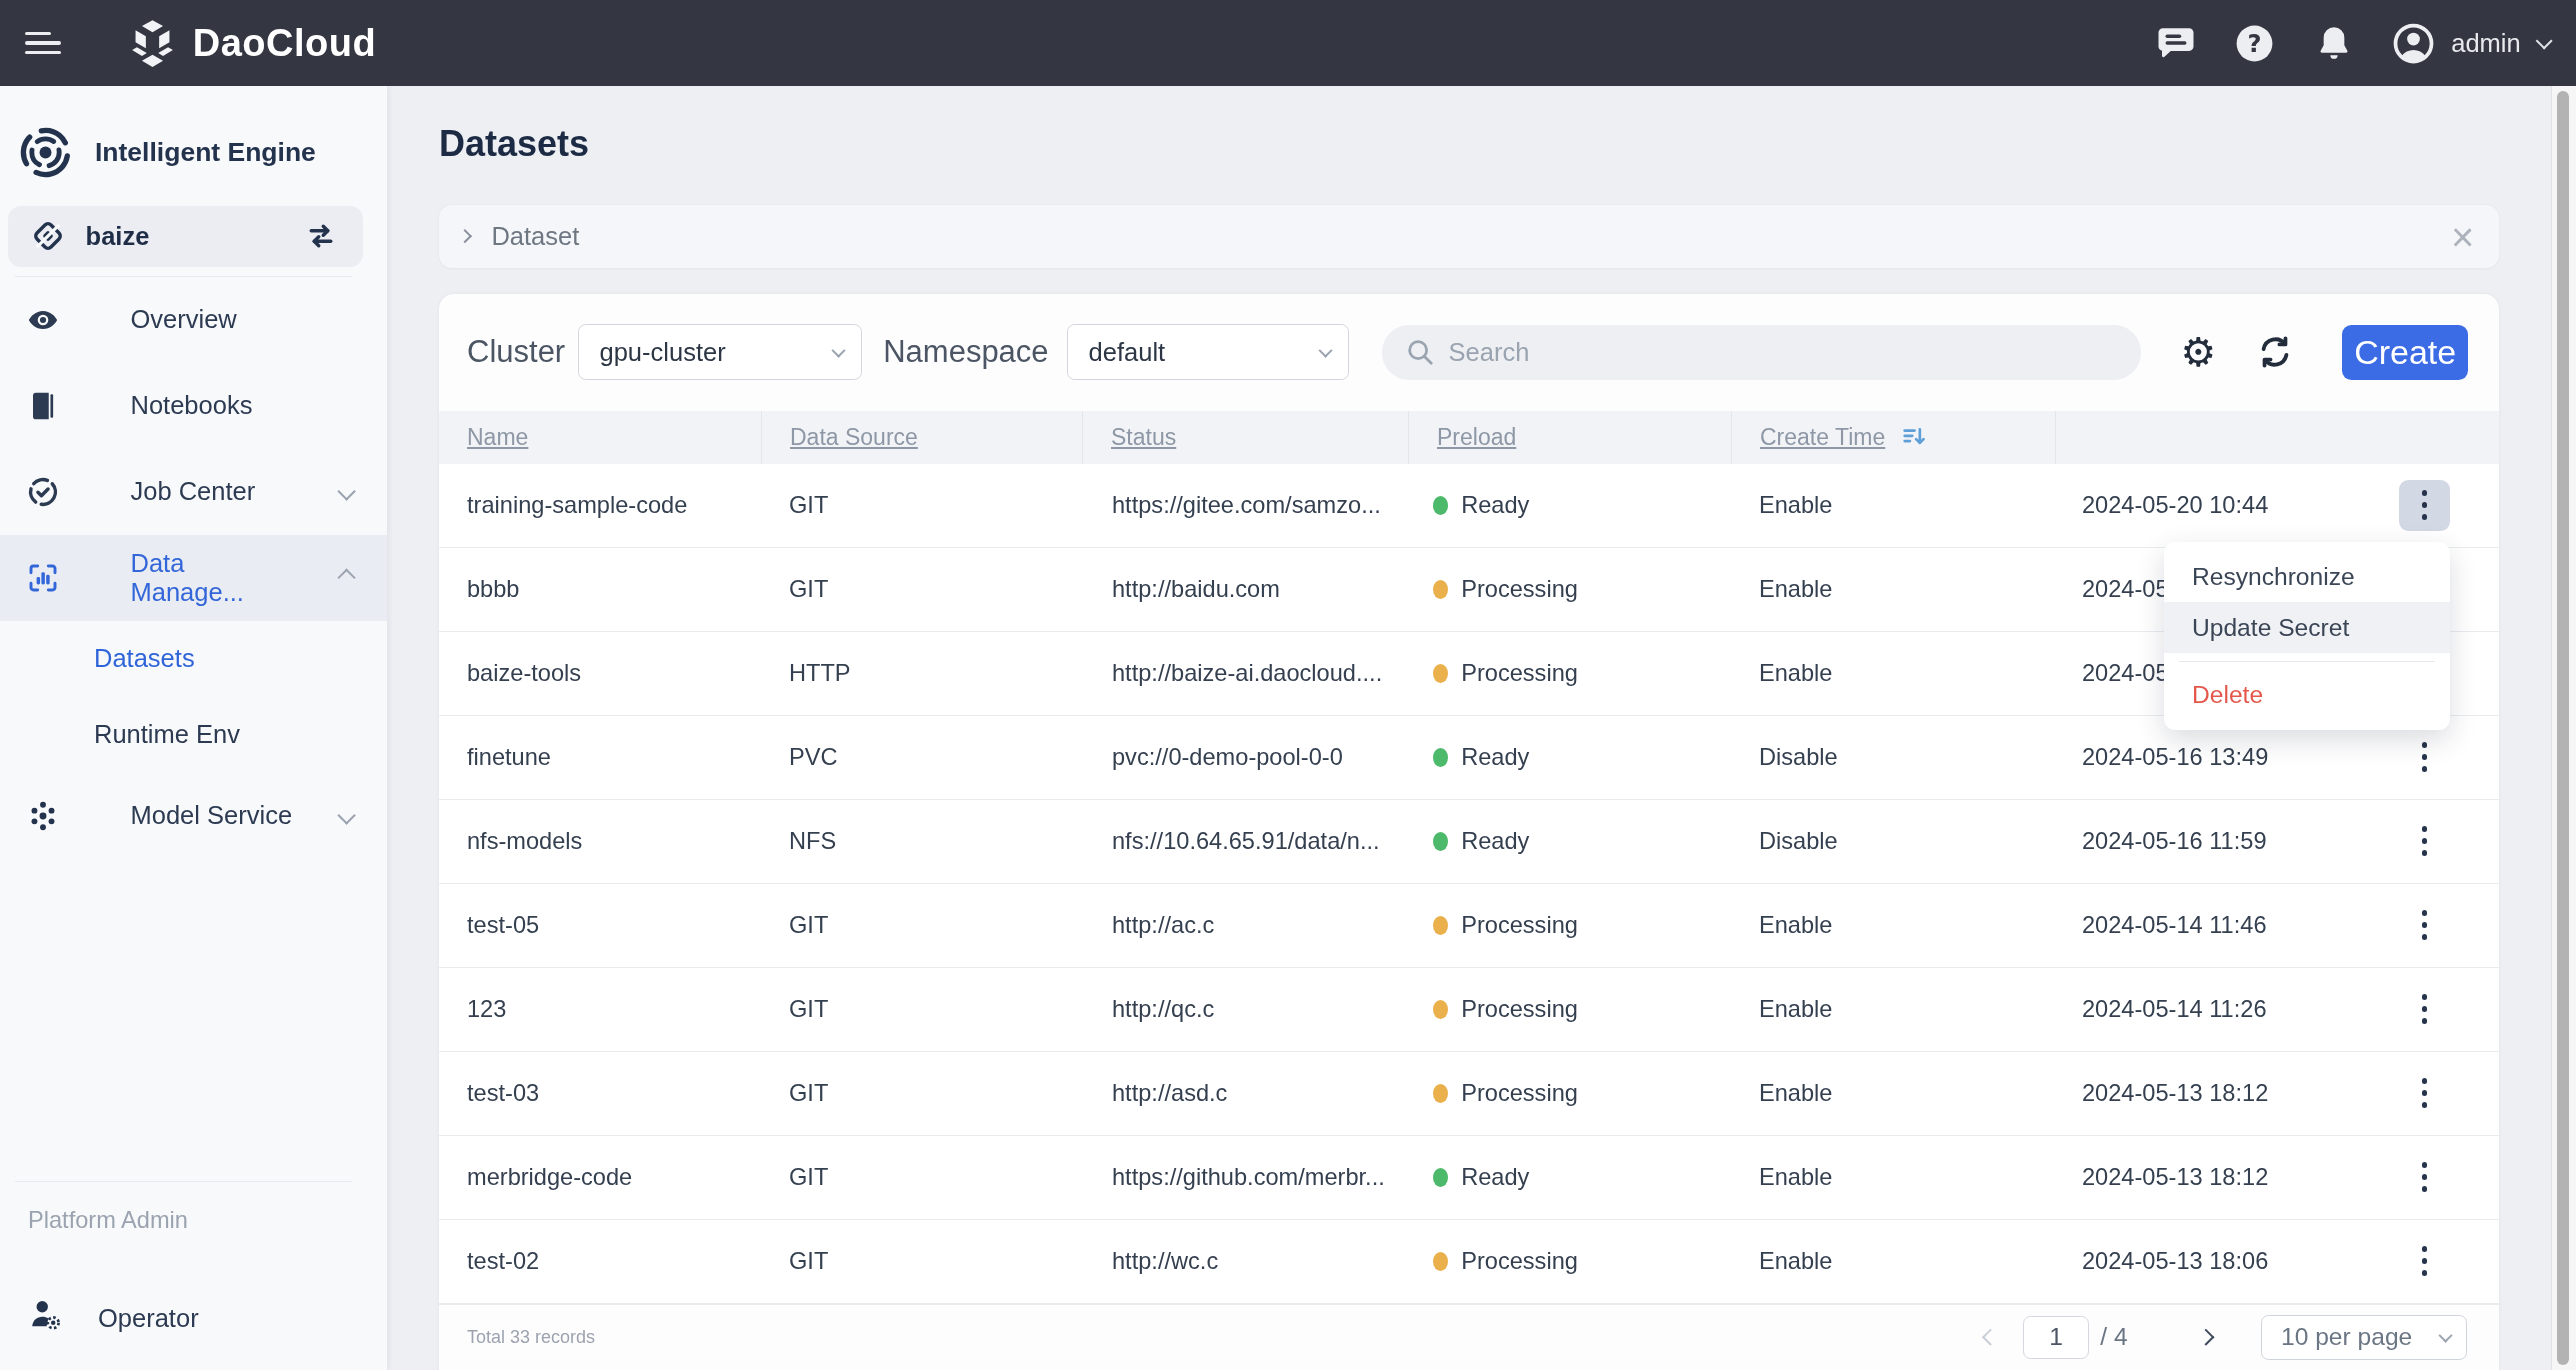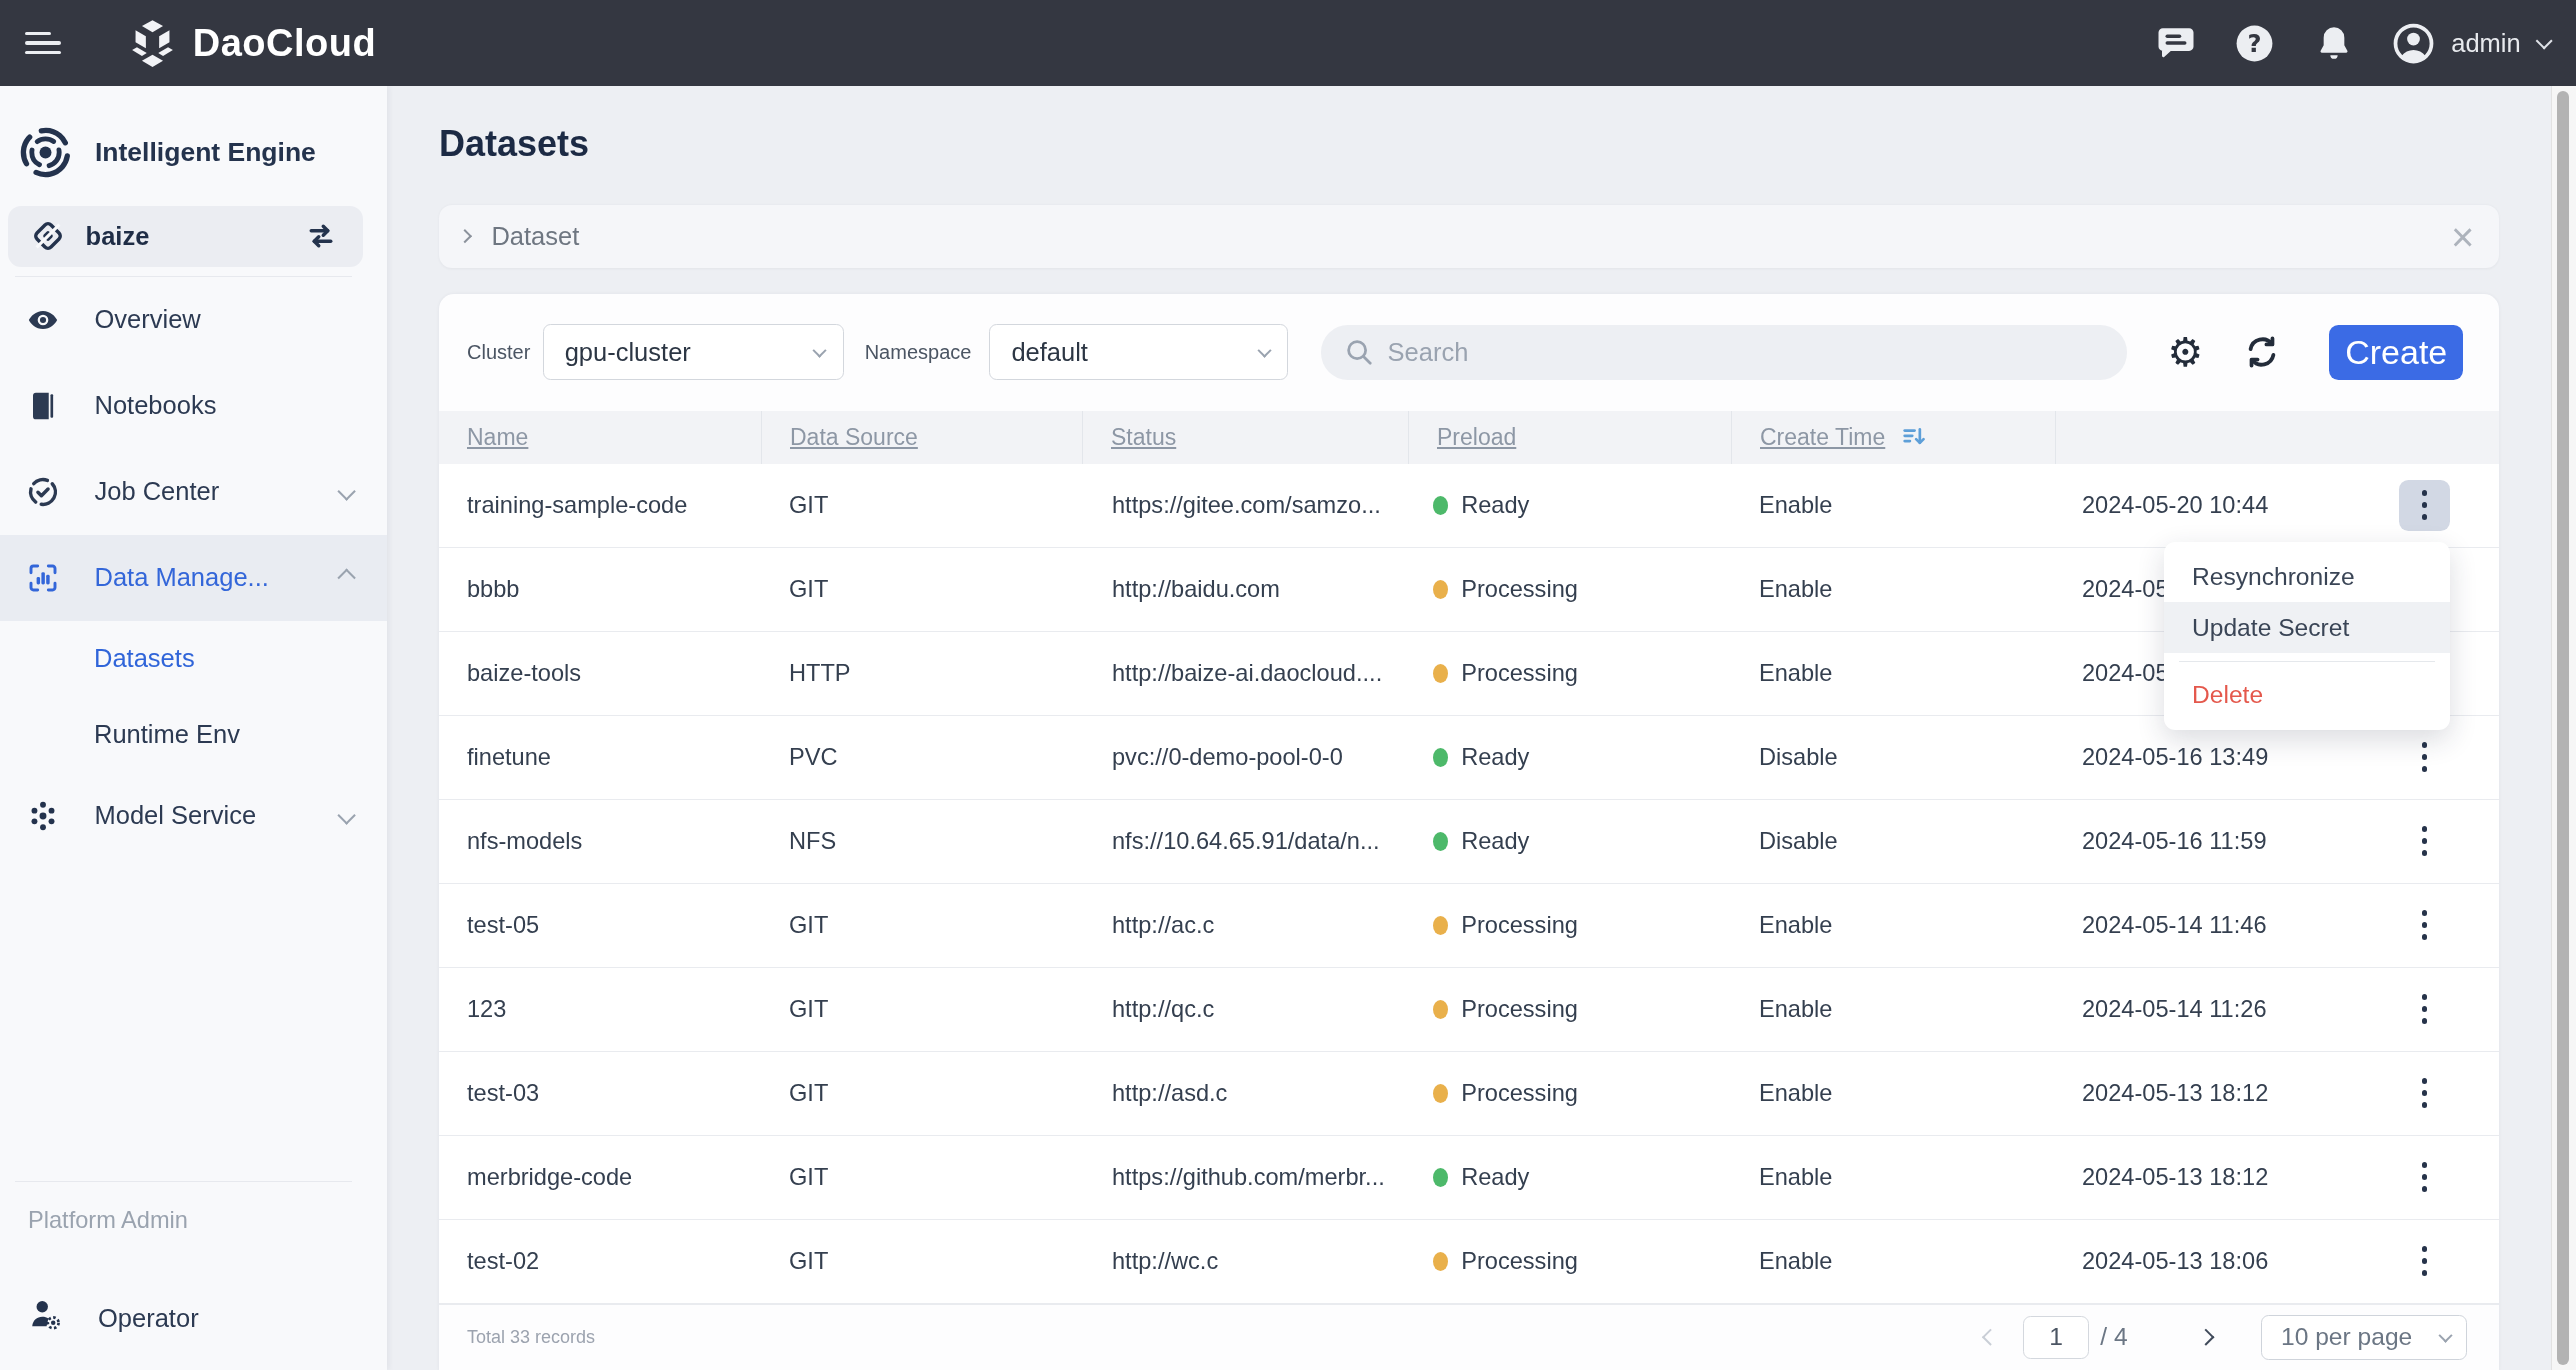--- a/index.html
+++ b/index.html
@@ -22,21 +22,21 @@
   .chev.down { width:12.3px; height:12.3px; transform:rotate(45deg) translateY(-2.8px); }
 
   
   .sidebar { position:absolute; top:86px; left:0; width:387px; bottom:0; background:#f8f9fb; box-shadow:1.9px 0 5.7px rgba(30,40,60,.06); display:flex; flex-direction:column; z-index:20; }
   .product { display:flex; align-items:center; gap:23px; margin:40px 0 0 19px; }
   .product-label { font-size:26.5px; font-weight:700; color:#24334d; }
   .workspace { margin:26.5px 23.6px 0 7.6px; height:61px; background:#ebedf2; border-radius:13.2px; display:flex; align-items:center; padding:0 24.6px 0 23px; cursor:pointer; }
   .workspace-label { font-size:25.5px; font-weight:700; color:#1f2d46; margin-left:21px; }
   .workspace .swap { margin-left:auto; }
   .side-divider { border:none; border-top:1.9px solid #e7e9ee; margin:9.4px 35px 0 15px; }
-  .nav-item { height:86px; display:flex; align-items:center; padding:0 34px 0 26.5px; cursor:pointer; }
+  .nav-item { height:86px; display:flex; align-items:center; padding:0 34px 0 26.5px; cursor:pointer;gap:36px; }
   .nav-item .nav-ic { width:32px; display:flex; justify-content:center; }
   .nav-label { font-size:25.5px; color:#2c3a52; margin-left:36px; }
   .nav-item.active { background:#e9ecf2; }
   .nav-item.active .nav-label { color:#3366d9; }
   .nav-chev { margin-left:auto; width:13.2px; height:13.2px; border-right:2.8px solid #9aa3af; border-bottom:2.8px solid #9aa3af; }
   .nav-chev.down { transform:rotate(45deg); }
   .nav-chev.up { transform:rotate(-135deg); }
   .sub-item { height:76px; display:flex; align-items:center; padding-left:94px; font-size:25.5px; color:#2c3a52; cursor:pointer; }
   .sub-item.active { color:#3065d9; }
   .side-spacer { flex:1; }
@@ -50,21 +50,21 @@
   .page-title { margin-top:37px; font-size:36px; font-weight:800; color:#1c2a44; }
   .collapse-panel { margin-top:40px; width:2060px; height:63px; background:#f5f6f9; border-radius:13.2px; box-shadow:0 0.9px 2.8px rgba(30,40,60,.05); display:flex; align-items:center; padding:0 24.6px 0 21px; }
   .panel-chev { width:10.4px; height:10.4px; border-right:2.5px solid #8b929c; border-bottom:2.5px solid #8b929c; transform:rotate(-45deg); margin-right:21px; }
   .panel-label { font-size:25.5px; color:#6e7681; }
   .panel-close { margin-left:auto; font-size:40px; line-height:1; color:#adb3bc; cursor:pointer; font-weight:400; }
 
   .card { margin-top:25.5px; width:2060px; background:#fdfdfe; border-radius:15px 15px 0 0; box-shadow:0 0.9px 3.8px rgba(30,40,60,.06); overflow:visible; }
 
   
   .filter-row { height:117px; display:flex; align-items:center; padding:0 31px 0 28px; }
-  .filter-label { font-size:20px; color:#4b5563; }
+  .filter-label { font-size:31px; color:#4b5563; }
   .select { height:56px; background:#fff; border:1.9px solid #d3d7dd; border-radius:7.6px; display:flex; align-items:center; padding:0 19px 0 21px; cursor:pointer; }
   .select.cluster { width:301px; margin-left:12.3px; }
   .select.namespace { width:299px; margin-left:18px; }
   .select-value { font-size:25.5px; color:#2c3644; }
   .select-chev { margin-left:auto; width:10.4px; height:10.4px; border-right:2.3px solid #9aa3af; border-bottom:2.3px solid #9aa3af; transform:rotate(45deg) translateY(-1.9px); }
   .search-pill { margin-left:33px; width:806px; height:55px; background:#edeff3; border-radius:27px; display:flex; align-items:center; padding:0 23px; }
   .search-input { border:none; outline:none; background:transparent; font-size:25.5px; color:#3a4554; margin-left:13.2px; width:100%; font-family:inherit; }
   .search-input::placeholder { color:#9aa3b0; }
   .tool-icon { margin-left:40px; cursor:pointer; display:flex; align-items:center; justify-content:center; }
   .gear-glyph { font-size:40px; color:#232c3a; line-height:1; }

